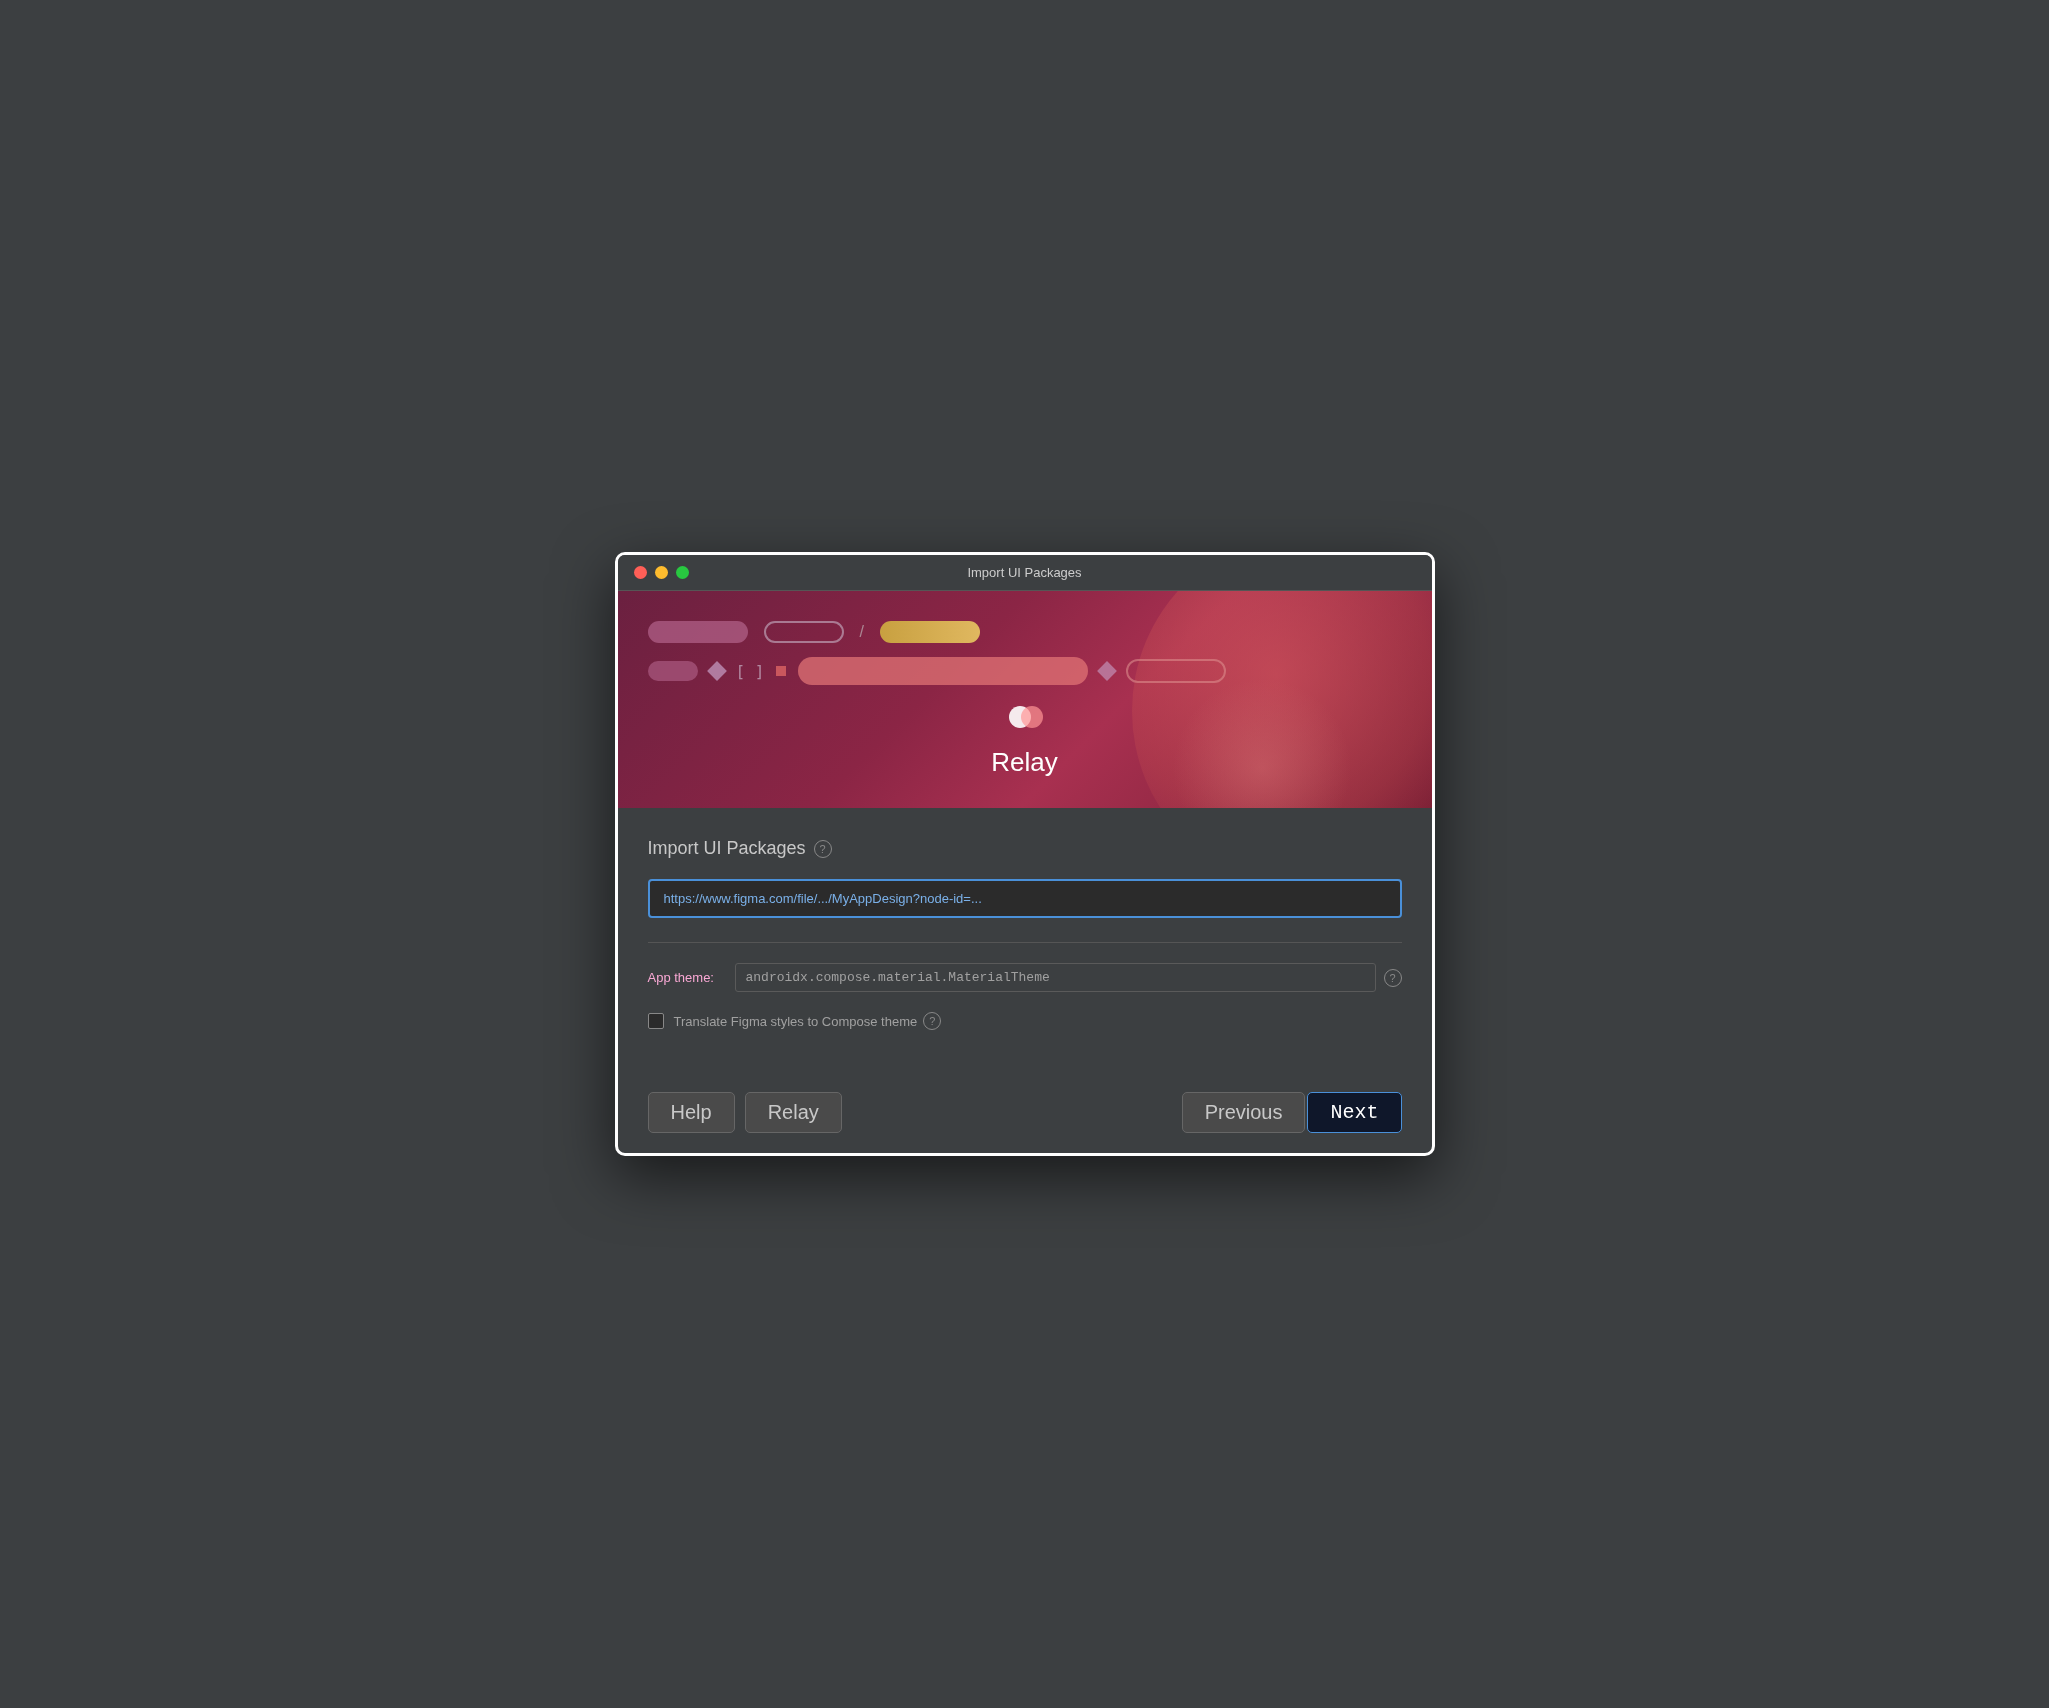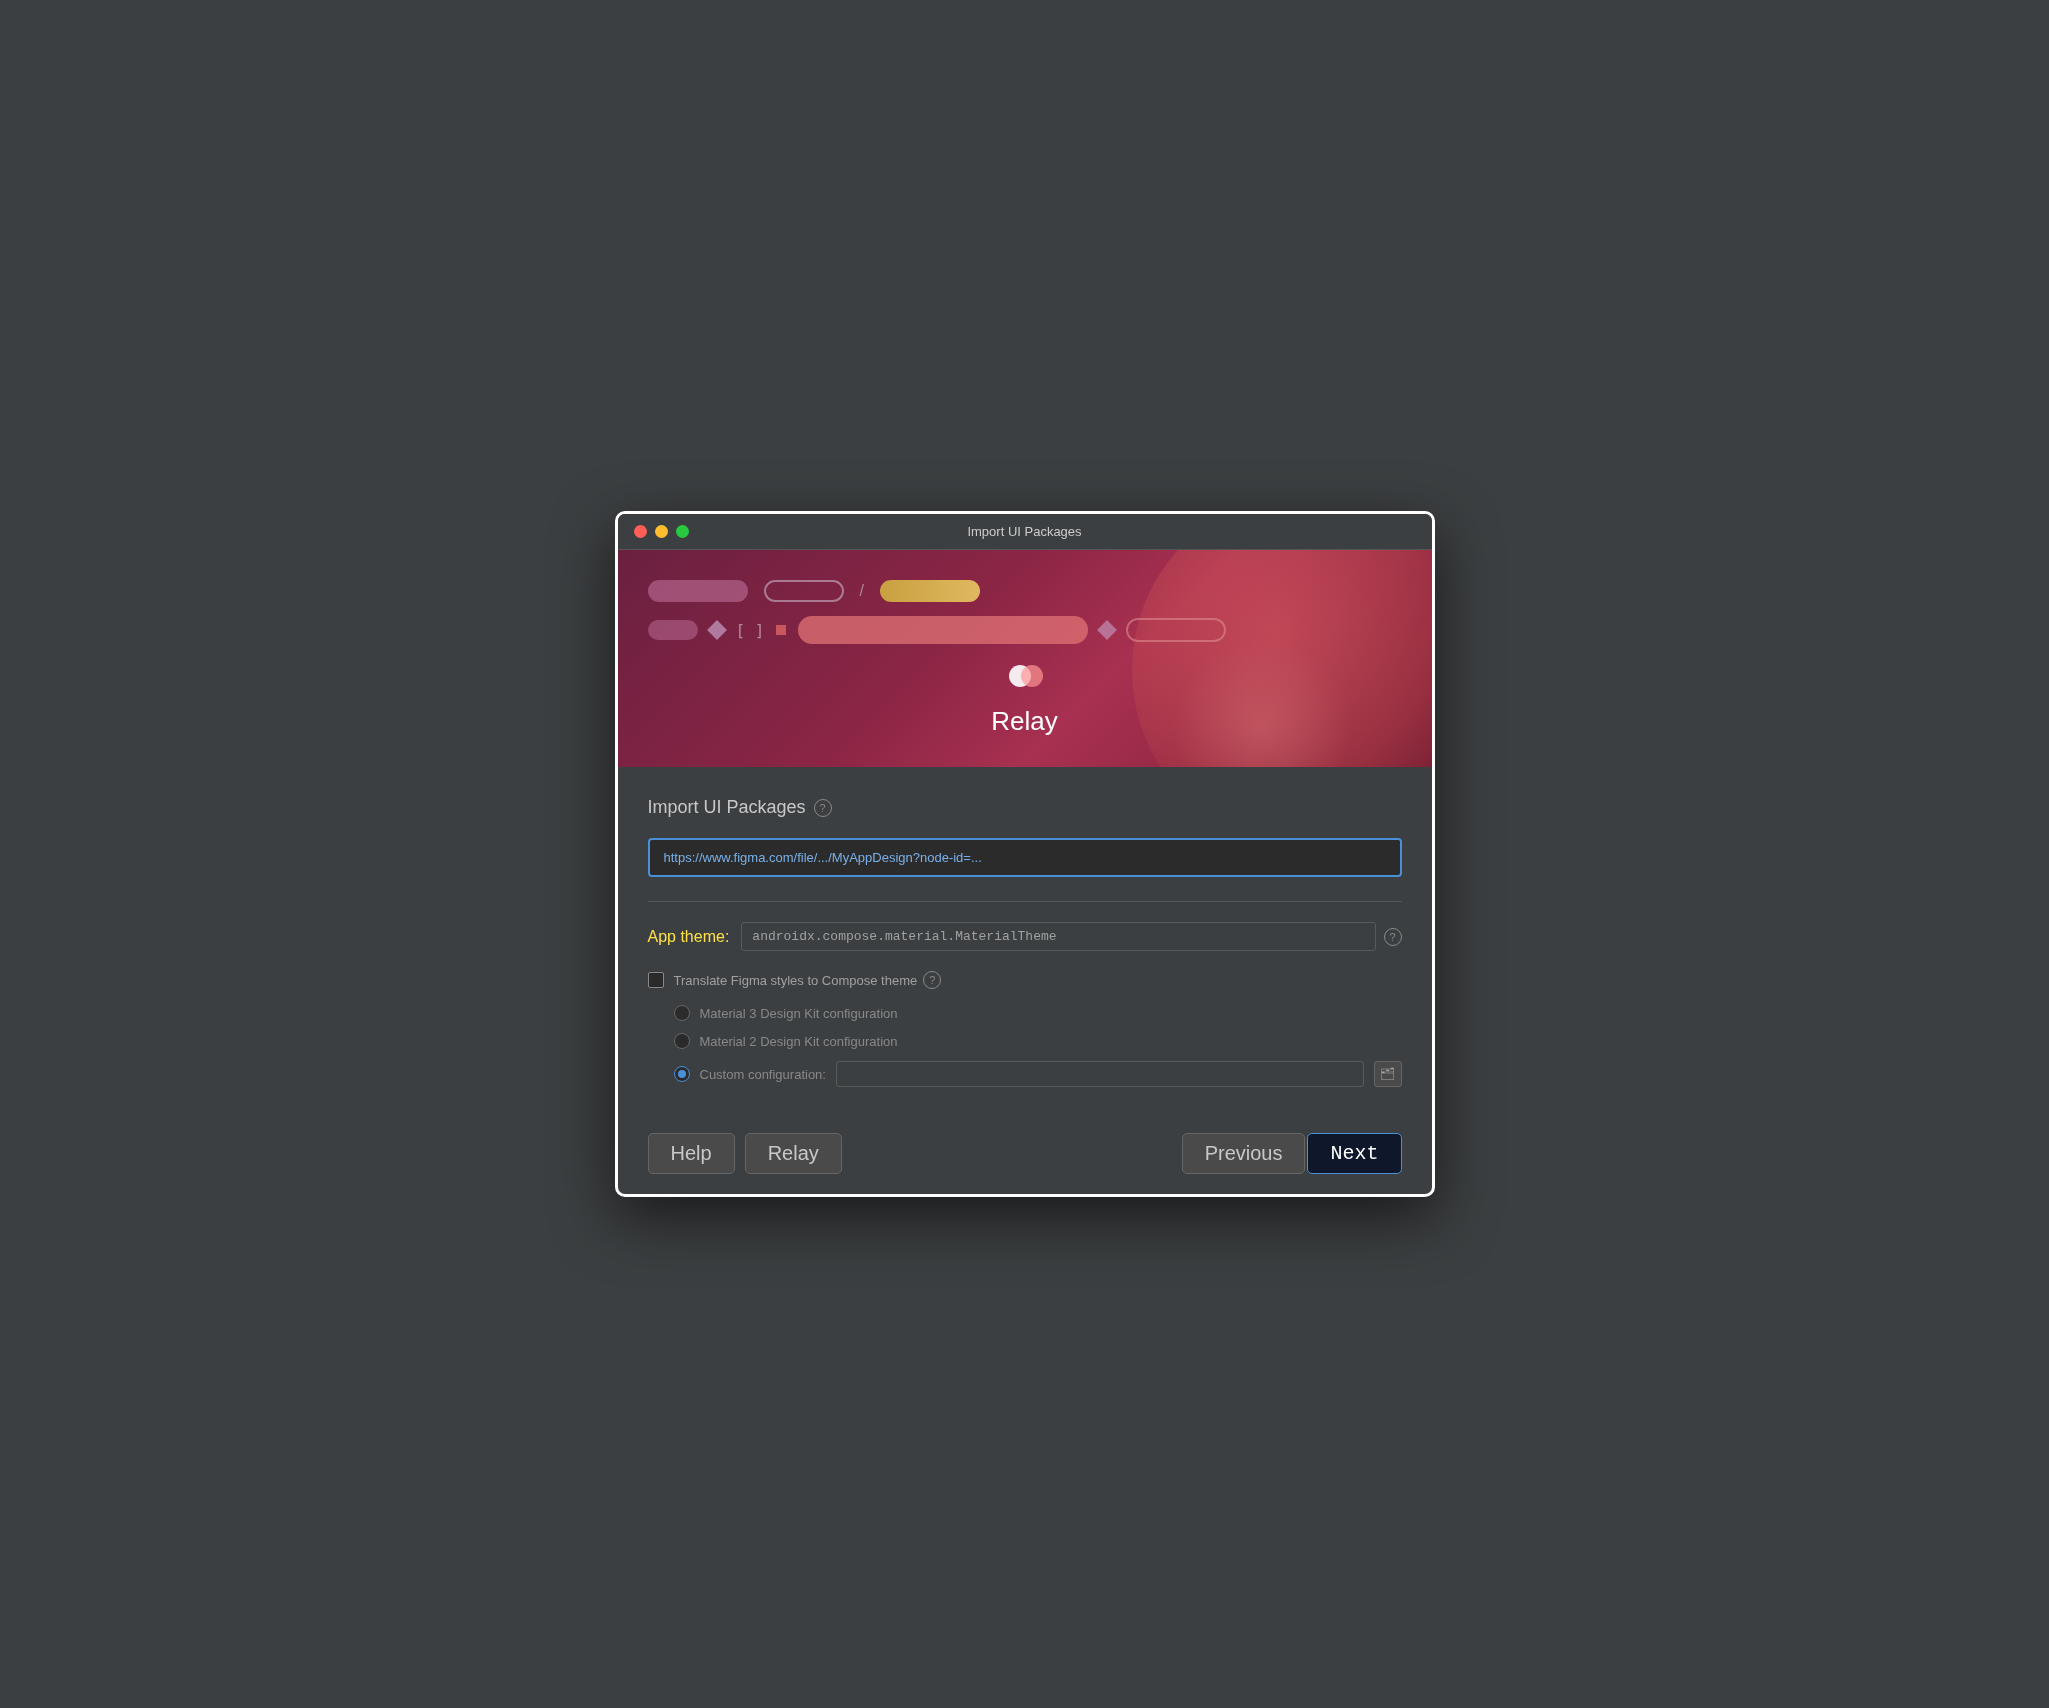--- a/index.html
+++ b/index.html
@@ -221,22 +221,22 @@
       border-top: 1px solid #555;
       margin: 4px 0 20px 0;
     }
     .form-row {
       display: flex;
       align-items: center;
       gap: 12px;
       margin-bottom: 20px;
     }
     .form-label {
-      color: #fde047;
-      font-size: 16px;
+      color: #f9a8d4;
+      font-size: 13px;
       white-space: nowrap;
       min-width: 75px;
     }
     .theme-input-container {
       flex: 1;
       display: flex;
       align-items: center;
       gap: 8px;
     }
     .theme-input {
@@ -458,43 +458,20 @@
     <div class="checkbox-row">
       <input type="checkbox" class="checkbox" style="">
       <div class="checkbox-label">
         <span>Translate Figma styles to Compose theme</span>
         <div class="help-icon-circle">
           <span>?</span>
         </div>
       </div>
     </div>
 
-    <div class="radio-group">
-
-      <div class="radio-row">
-        <input type="radio" class="radio" name="design-kit" disabled="" style="">
-        <span class="radio-label">Material 3 Design Kit configuration</span>
-      </div>
-
-      <div class="radio-row">
-        <input type="radio" class="radio" name="design-kit" disabled="" style="">
-        <span class="radio-label">Material 2 Design Kit configuration</span>
-      </div>
-
-      <div class="radio-row">
-        <input type="radio" class="radio" name="design-kit" checked="" disabled="" style="">
-        <div class="radio-with-input">
-          <span class="radio-label">Custom configuration:</span>
-          <input type="text" class="config-input" value="" style="">
-          <div class="folder-icon-btn">
-            <span>🗂</span>
-          </div>
-        </div>
-      </div>
-    </div>
   </div>
 
   <div class="footer">
     <div class="footer-left">
       <button class="btn">Help</button>
       <button class="btn">Relay</button>
     </div>
     <div class="footer-right">
       <button class="btn">Previous</button>
       <button class="btn btn-primary">Next</button>

